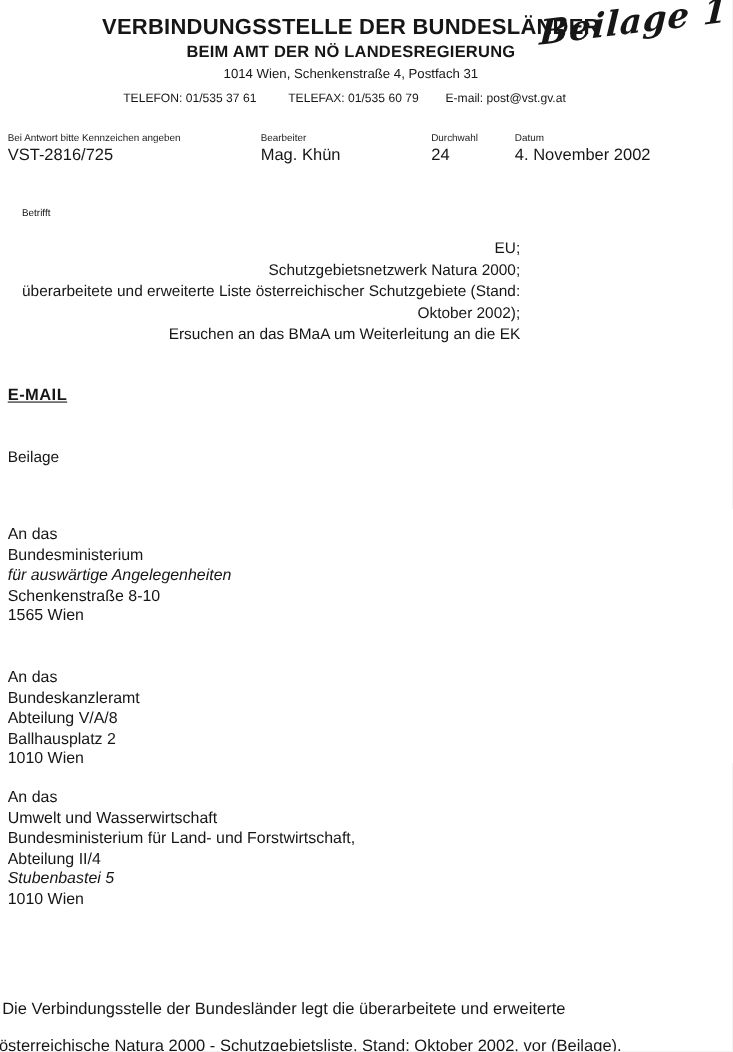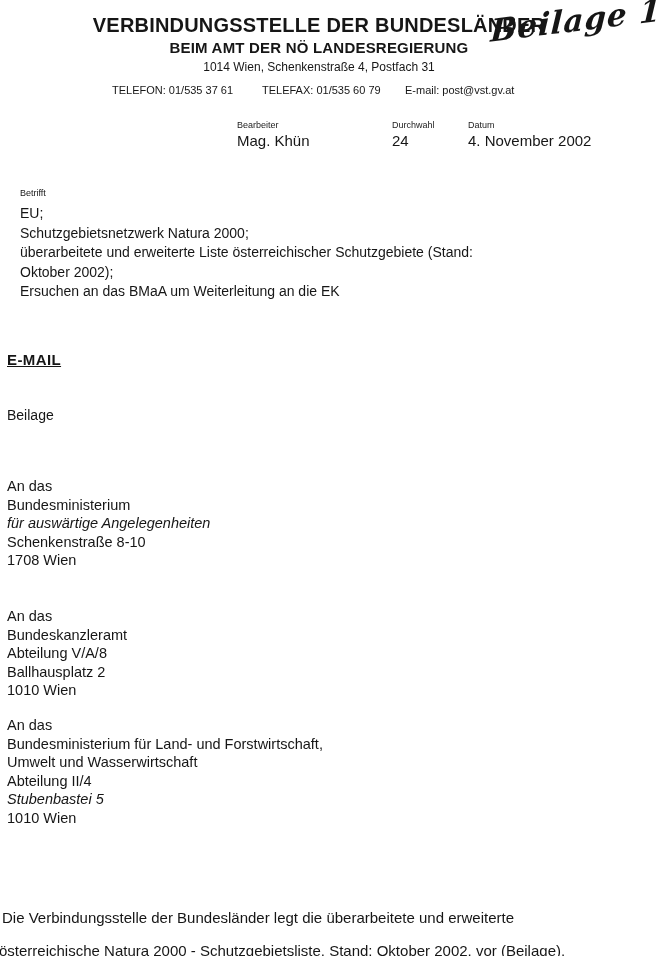--- a/index.html
+++ b/index.html
@@ -40,21 +40,21 @@
   .ref-label{font-size:9px;color:#1c1c1c;}
   .ref-value{font-size:15px;margin-top:2px;}
   .ref-col1{top:120px;left:7px;}
   .ref-col2{top:120px;left:237px;}
   .ref-col3{top:120px;left:392px;}
   .ref-col4{top:120px;left:468px;}
 
   
   .subject{top:188px;left:20px;}
   .subject-label{font-size:9px;}
-  .subject-lines{font-size:14px;line-height:19.5px;margin-top:6px;}
+  .subject-lines{font-size:14px;line-height:19.5px;margin-top:18px;text-align:right;}
 
   .email-heading{
     top:351px;left:7px;
     font-size:15px;font-weight:bold;
     text-decoration:underline;
     letter-spacing:.4px;
   }
   .beilage-note{top:407px;left:7px;font-size:14px;}
 
   
@@ -78,20 +78,24 @@
   <div class="abs letterhead">
     <div class="lh-title">VERBINDUNGSSTELLE DER BUNDESLÄNDER</div>
     <div class="lh-subtitle">BEIM AMT DER NÖ LANDESREGIERUNG</div>
     <div class="lh-address">1014 Wien, Schenkenstraße 4, Postfach 31</div>
   </div>
 
   <div class="abs contact contact-telefon">TELEFON: 01/535 37 61</div>
   <div class="abs contact contact-telefax">TELEFAX: 01/535 60 79</div>
   <div class="abs contact contact-email">E-mail: post@vst.gv.at</div>
 
+  <div class="abs ref-col1">
+    <div class="ref-label">Bei Antwort bitte Kennzeichen angeben</div>
+    <div class="ref-value">VST-2816/725</div>
+  </div>
   <div class="abs ref-col2">
     <div class="ref-label">Bearbeiter</div>
     <div class="ref-value">Mag. Khün</div>
   </div>
   <div class="abs ref-col3">
     <div class="ref-label">Durchwahl</div>
     <div class="ref-value">24</div>
   </div>
   <div class="abs ref-col4">
     <div class="ref-label">Datum</div>
@@ -111,35 +115,35 @@
 
   <div class="abs email-heading">E-MAIL</div>
 
   <div class="abs beilage-note">Beilage</div>
 
   <div class="abs recipient recipient-1">
     <div>An das</div>
     <div>Bundesministerium</div>
     <div class="oblique">für auswärtige Angelegenheiten</div>
     <div>Schenkenstraße 8-10</div>
-    <div>1708 Wien</div>
+    <div>1565 Wien</div>
   </div>
 
   <div class="abs recipient recipient-2">
     <div>An das</div>
     <div>Bundeskanzleramt</div>
     <div>Abteilung V/A/8</div>
     <div>Ballhausplatz 2</div>
     <div>1010 Wien</div>
   </div>
 
   <div class="abs recipient recipient-3">
     <div>An das</div>
+    <div>Umwelt und Wasserwirtschaft</div>
     <div>Bundesministerium für Land- und Forstwirtschaft,</div>
-    <div>Umwelt und Wasserwirtschaft</div>
     <div>Abteilung II/4</div>
     <div class="oblique">Stubenbastei 5</div>
     <div>1010 Wien</div>
   </div>
 
   <div class="abs body-par">
     <div class="line1">Die Verbindungsstelle der Bundesländer legt die überarbeitete und erweiterte</div>
     <div class="line2">österreichische Natura 2000 - Schutzgebietsliste, Stand: Oktober 2002, vor (Beilage).</div>
   </div>
 

